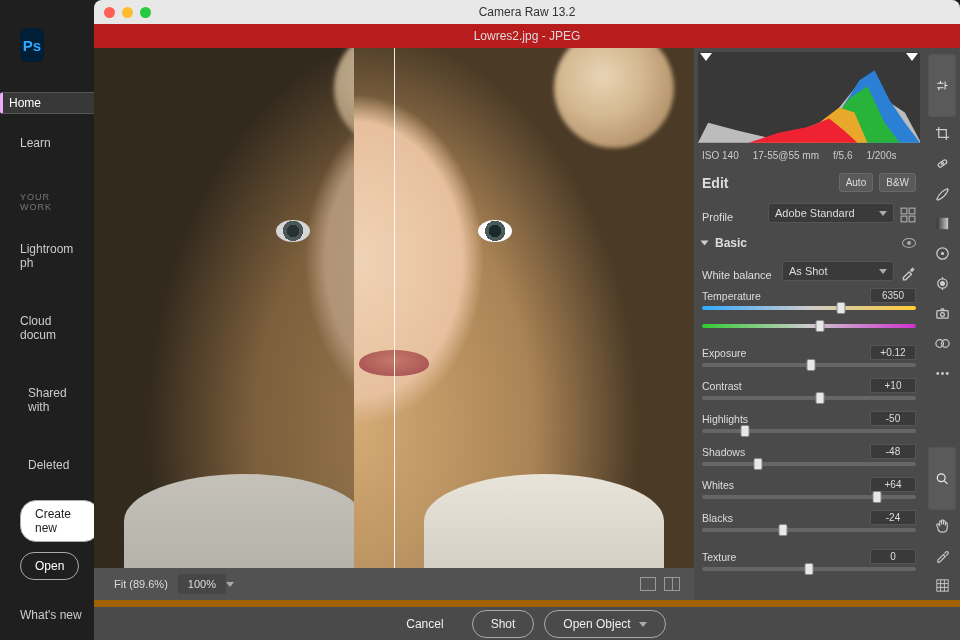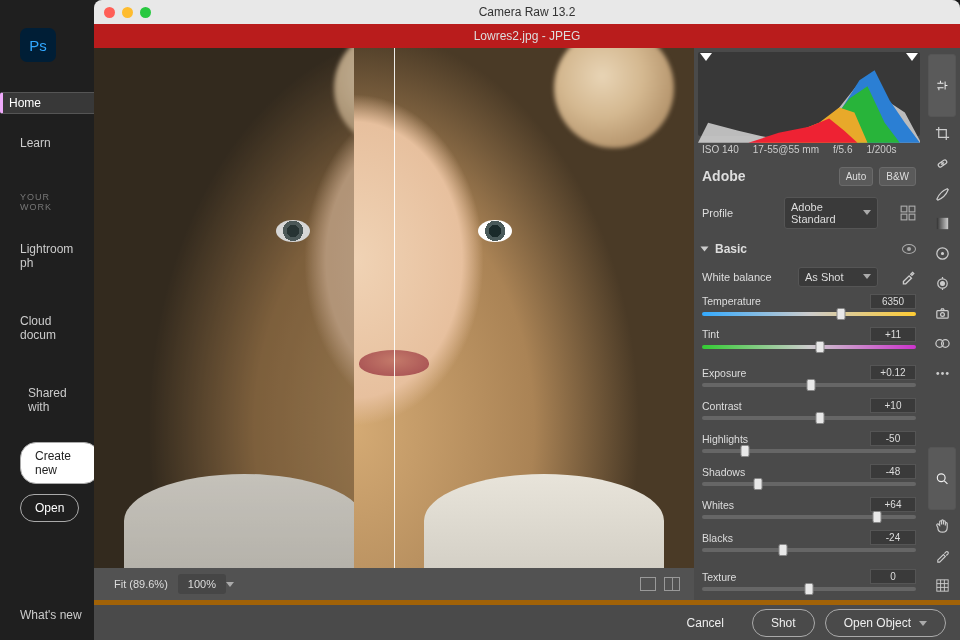--- a/index.html
+++ b/index.html
@@ -1,18 +1,18 @@
 <!DOCTYPE html>
 <html><head>
 <meta charset="utf-8">
 <style>
 *{box-sizing:border-box;margin:0;padding:0;font-family:-apple-system,Helvetica,Arial,sans-serif;user-select:none}
 body{width:960px;height:640px;background:#1a1a1a;overflow:hidden;position:relative}
 .ps-back{position:absolute;left:0;top:0;width:100px;height:640px;background:#1f1f1f;font-size:12px;color:#bbb}
-.ps-logo{width:36px;height:34px;background:#001e36;border-radius:7px;display:flex;align-items:center;justify-content:center;color:#31a8ff;font-weight:400;font-size:15px;margin:28px 0 30px 20px}
+.ps-logo{width:24px;height:34px;background:#001e36;border-radius:7px;display:flex;align-items:center;justify-content:center;color:#31a8ff;font-weight:700;font-size:15px;margin:28px 0 30px 20px}
 .ps-item{padding:22px 20px;color:#ccc;cursor:pointer}
 .ps-item.sel{background:#383838;border-left:3px solid #f0abfc;color:#fff}
 .ps-hdr{padding:20px 20px 8px;font-size:9px;letter-spacing:1px;color:#777}
 .ps-btn{display:inline-block;border:1px solid #aaa;border-radius:16px;padding:6px 14px;margin:6px 0 4px 20px;color:#fff;font-size:12px;cursor:pointer}
 .ps-wn{position:absolute;bottom:18px;left:20px;font-size:12px;color:#ccc}
 
 .acr{position:absolute;left:94px;top:0;width:866px;height:640px;background:#4a4a4a;border-radius:8px;display:flex;flex-direction:column}
 .titlebar{height:24px;background:#e8e8e8;border-radius:8px 8px 0 0;display:flex;align-items:center;font-size:12px;color:#333;position:relative}
 .traffic{display:flex;gap:7px;margin-left:10px}
 .dot{width:11px;height:11px;border-radius:50%}
@@ -61,21 +61,21 @@
 .panel{width:230px;background:#4a4a4a;color:#ddd;font-size:11px;display:flex;flex-direction:column;overflow:hidden}
 .histo{height:90px;background:#383838;margin:4px;position:relative;border-radius:2px}
 .histo svg{position:absolute;inset:0}
 .hclip{position:absolute;top:1px;width:0;height:0;border-left:6px solid transparent;border-right:6px solid transparent;border-top:8px solid #fff}
 .hclip.l{left:2px}
 .hclip.r{right:2px}
 .meta{display:flex;gap:14px;padding:4px 8px 6px;font-size:10px;color:#ccc}
 .edit-hdr{display:flex;align-items:center;padding:6px 8px;gap:6px}
 .edit-hdr .ttl{font-size:14px;font-weight:600;flex:1}
 .chip{background:#5a5a5a;border:1px solid #6a6a6a;padding:3px 6px;border-radius:3px;font-size:10px;cursor:pointer}
-.row{display:flex;align-items:center;padding:5px 8px;gap:22px}
+.row{display:flex;align-items:flex-end;padding:5px 8px;gap:6px}
 .row .lbl{flex:0 0 60px}
 .sel{flex:1;background:#3a3a3a;border:1px solid #555;padding:3px 6px;border-radius:3px;display:flex;align-items:center;justify-content:space-between;cursor:pointer}
 .caret{width:0;height:0;border-left:4px solid transparent;border-right:4px solid transparent;border-top:5px solid #aaa}
 .gbtn{width:16px;height:16px;cursor:pointer;display:flex;align-items:center;justify-content:center}
 .section{display:flex;align-items:center;padding:8px 8px 6px;gap:8px}
 .section .car{width:0;height:0;border-top:4px solid transparent;border-bottom:4px solid transparent;border-left:5px solid #ccc;transform:rotate(90deg)}
 .section .nm{flex:1;font-size:12px;font-weight:600}
 .eyeic{width:14px;height:10px;border:1px solid #aaa;border-radius:60%;position:relative;cursor:pointer}
 .eyeic::after{content:"";position:absolute;left:4px;top:2px;width:4px;height:4px;border-radius:50%;background:#aaa}
 
@@ -87,36 +87,37 @@
 .track.temp{background:linear-gradient(to right,#3af,#ccc 50%,#fc3)}
 .track.tint{background:linear-gradient(to right,#3c3,#ccc 50%,#c3c)}
 .knob{position:absolute;top:-4px;width:9px;height:12px;background:#e8e8e8;border:1px solid #888;border-radius:2px;transform:translateX(-50%);cursor:pointer}
 
 .tools{width:36px;background:#4a4a4a;display:flex;flex-direction:column;align-items:center;padding-top:6px;gap:2px}
 .tl{width:28px;height:28px;display:flex;align-items:center;justify-content:center;border-radius:3px;cursor:pointer;color:#ccc}
 .tl.sel{background:#5a5a5a}
 .tl svg{width:17px;height:17px}
 .tlsp{flex:1}
 
-.footer{height:40px;background:#4a4a4a;border-top:5px solid #a16207;display:flex;align-items:center;justify-content:flex-end;gap:10px;padding:0 14px}
+.footer{height:40px;background:#4a4a4a;border-top:7px solid #a16207;display:flex;align-items:center;justify-content:center;gap:10px;padding:0 14px}
 .fbtn{border:1px solid #aaa;border-radius:16px;padding:6px 18px;color:#eee;font-size:12px;cursor:pointer;background:transparent}
 .fbtn.ghost{border:none}
 .fbtn .caret{display:inline-block;margin-left:8px;vertical-align:middle}
 </style>
 </head>
 <body>
 
 <div class="ps-back">
   <div class="ps-logo">Ps</div>
   <div class="ps-item sel">Home</div>
   <div class="ps-item">Learn</div>
   <div class="ps-hdr">YOUR WORK</div>
   <div class="ps-item">Lightroom ph</div>
   <div class="ps-item">Cloud docum</div>
   <div class="ps-item" style="padding-left:28px">Shared with</div>
+  <div class="ps-item" style="padding-left:28px">Deleted</div>
   <div class="ps-btn" style="background:#fff;color:#222">Create new</div><br>
   <div class="ps-btn">Open</div>
   <div class="ps-wn">What's new</div>
 </div>
 
 <div class="acr">
   <div class="titlebar">
     <div class="traffic">
       <div class="dot" style="background:#ff5f57"></div>
       <div class="dot" style="background:#febc2e"></div>
@@ -185,21 +186,21 @@
           <path d="M50 90 80 80 110 74 130 66 145 78 158 90Z" fill="#e23"></path>
         </svg>
       </div>
       <div class="meta">
         <span>ISO 140</span>
         <span>17-55@55 mm</span>
         <span>f/5.6</span>
         <span>1/200s</span>
       </div>
       <div class="edit-hdr">
-        <span class="ttl">Adobe</span>
+        <span class="ttl">Edit</span>
         <span class="chip">Auto</span>
         <span class="chip">B&amp;W</span>
       </div>
       <div class="row">
         <span class="lbl">Profile</span>
         <div class="sel">
             <span>Adobe Standard</span>
             <span class="caret"></span>
           </div>
         <span class="gbtn">
@@ -232,24 +233,20 @@
       <div class="sld">
           <div class="sld-h">
             <span class="nm">Temperature</span>
             <span class="val">6350</span>
           </div>
           <div class="track temp">
             <span class="knob" style="left:65%"></span>
           </div>
         </div>
       <div class="sld">
-          <div class="sld-h">
-            <span class="nm">Tint</span>
-            <span class="val">+11</span>
-          </div>
           <div class="track tint">
             <span class="knob" style="left:55%"></span>
           </div>
         </div>
       <div style="height:6px"></div>
       <div class="sld">
           <div class="sld-h">
             <span class="nm">Exposure</span>
             <span class="val">+0.12</span>
           </div>

